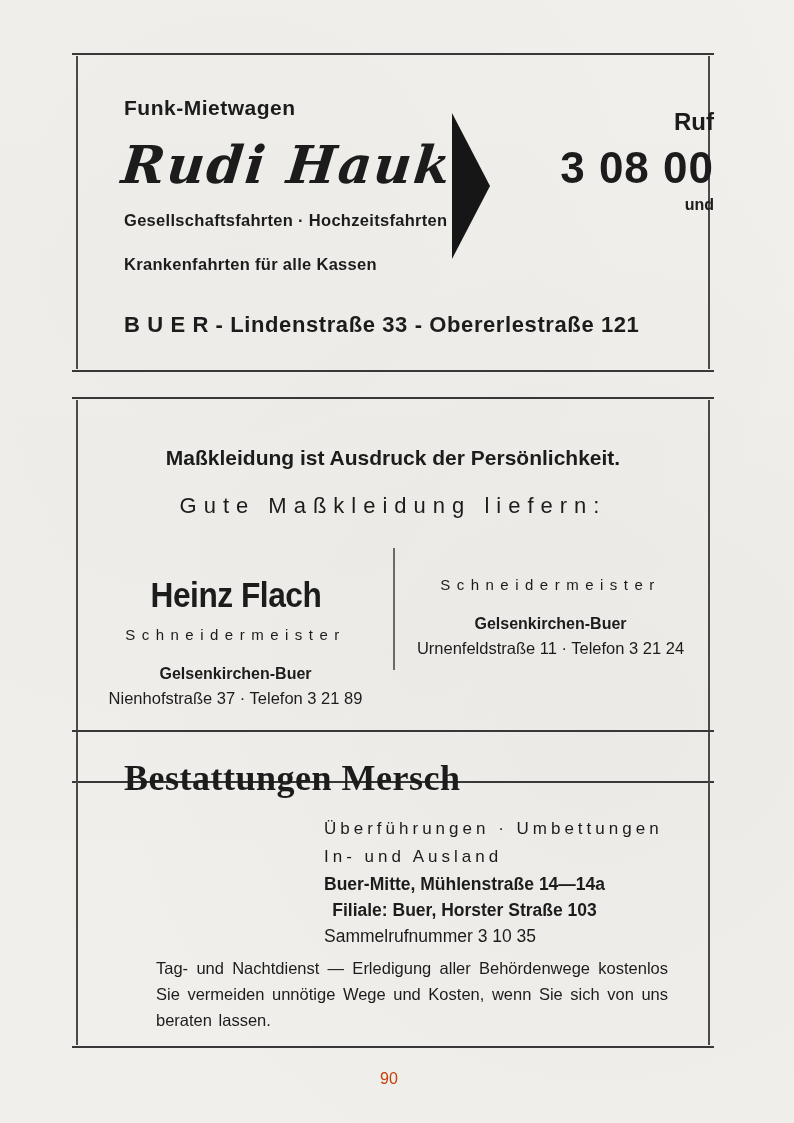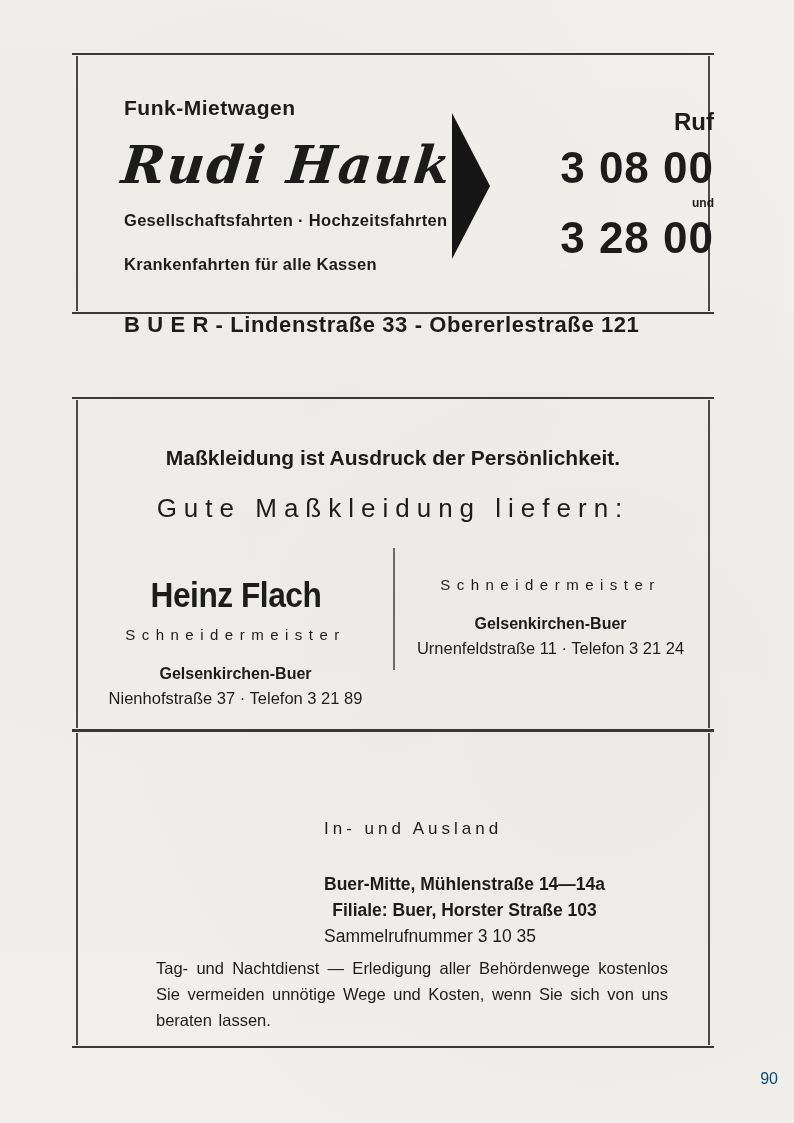--- a/index.html
+++ b/index.html
@@ -26,21 +26,21 @@
   }
   .ad-frame::before, .ad-frame::after {
     content: "";
     position: absolute; left: -6px; right: -6px; height: 2px;
     background: #383838;
   }
   .ad-frame::before { top: -3px; }
   .ad-frame::after { bottom: -3px; }
 
   
-  #ad-taxi { top: 56px; height: 255px; }
+  #ad-taxi { top: 56px; height: 313px; }
   .taxi-kicker {
     position: absolute; left: 46px; top: 40px;
     font-size: 21px; font-weight: bold; letter-spacing: 0.5px;
   }
   .taxi-name {
     position: absolute; left: 44px; top: 78px; width: 340px;
     font-family: "DejaVu Serif", serif;
     font-style: italic; font-weight: bold;
     font-size: 52px; letter-spacing: 2px;
     transform: skewX(-6deg);
@@ -52,34 +52,34 @@
     border-top: 73px solid transparent;
     border-bottom: 73px solid transparent;
     border-left: 38px solid #161616;
   }
   .taxi-phone-block {
     position: absolute; left: 398px; top: 52px; width: 238px;
     text-align: right;
   }
   .taxi-ruf { font-size: 24px; font-weight: bold; margin-bottom: 8px; }
   .taxi-phone { font-size: 44px; font-weight: bold; letter-spacing: 1px; line-height: 48px; white-space: nowrap; }
-  .taxi-und { font-size: 12px; font-weight: bold; margin: 4px 0 4px 0; }
+  .taxi-und { font-size: 16px; font-weight: bold; margin: 4px 0 4px 0; }
   .taxi-service1 { position: absolute; left: 46px; top: 155px; font-size: 16.5px; font-weight: bold; letter-spacing: 0.3px; }
   .taxi-service2 { position: absolute; left: 46px; top: 199px; font-size: 16.5px; font-weight: bold; letter-spacing: 0.3px; }
   .taxi-address  { position: absolute; left: 46px; top: 256px; font-size: 22px; font-weight: bold; letter-spacing: 0.6px; white-space: nowrap; }
 
   
-  #ad-tailors { top: 400px; height: 328px; }
+  #ad-tailors { top: 400px; height: 380px; }
   .tailor-headline {
     position: absolute; left: 0; right: 0; top: 46px;
     text-align: center; font-size: 21px; font-weight: bold;
   }
   .tailor-subline {
     position: absolute; left: 0; right: 0; top: 93px;
-    text-align: center; font-size: 26px; letter-spacing: 7px;
+    text-align: center; font-size: 22px; letter-spacing: 7px;
     white-space: nowrap;
   }
   .tailor-cols {
     position: absolute; left: 0; right: 0; top: 148px;
     display: flex; flex-direction: row; margin-top: 28px;
   }
   .tailor-col { flex: 1 1 50%; text-align: center; }
   .tailor-divider {
     position: absolute; left: 50%; top: 148px; height: 122px; width: 2px;
     background: #6a6a6a;
@@ -108,35 +108,34 @@
   .funeral-note {
     position: absolute; left: 46px; top: 222px; width: 544px;
     font-size: 16.5px; line-height: 26px;
   }
   .note-line { text-align: justify; text-align-last: justify; word-spacing: 2px; margin-left: 32px; }
   .note-line.last { text-align-last: left; }
 
   
   .page-number {
     position: absolute; left: 0; right: 16px; top: 1070px;
-    text-align: right; font-size: 16px; color: #0c4a6e;
+    text-align: center; font-size: 16px; color: #c2410c;
   }
 </style>
 </head>
 <body>
 
 <div class="ad-frame" id="ad-taxi">
   <div class="taxi-kicker">Funk-Mietwagen</div>
   <div class="taxi-name">Rudi Hauk</div>
   <div class="taxi-arrow"></div>
   <div class="taxi-phone-block">
     <div class="taxi-ruf">Ruf</div>
     <div class="taxi-phone">3 08 00</div>
     <div class="taxi-und">und</div>
-    <div class="taxi-phone">3 28 00</div>
   </div>
   <div class="taxi-service1">Gesellschaftsfahrten · Hochzeitsfahrten</div>
   <div class="taxi-service2">Krankenfahrten für alle Kassen</div>
   <div class="taxi-address">B U E R - Lindenstraße 33 - Obererlestraße 121</div>
 </div>
 
 <div class="ad-frame" id="ad-tailors">
   <div class="tailor-headline">Maßkleidung ist Ausdruck der Persönlichkeit.</div>
   <div class="tailor-subline">Gute Maßkleidung liefern:</div>
   <div class="tailor-divider"></div>
@@ -149,21 +148,23 @@
     </div>
     <div class="tailor-col">
       <div class="tailor-title">Schneidermeister</div>
       <div class="tailor-city">Gelsenkirchen-Buer</div>
       <div class="tailor-street">Urnenfeldstraße 11 · Telefon 3 21 24</div>
     </div>
   </div>
 </div>
 
 <div class="ad-frame" id="ad-funeral">
+  <div class="funeral-name">Bestattungen Mersch</div>
   <div class="funeral-services">
+    <div class="funeral-service-line">Überführungen · Umbettungen</div>
     <div class="funeral-service-line">In- und Ausland</div>
   </div>
   <div class="funeral-addresses">
     <div class="funeral-addr-bold">Buer-Mitte, Mühlenstraße 14—14a</div>
     <div class="funeral-addr-bold">Filiale: Buer, Horster Straße 103</div>
     <div class="funeral-addr-reg">Sammelrufnummer 3 10 35</div>
   </div>
   <div class="funeral-note">
     <div class="note-line">Tag- und Nachtdienst — Erledigung aller Behördenwege kostenlos</div>
     <div class="note-line">Sie vermeiden unnötige Wege und Kosten, wenn Sie sich von uns</div>

